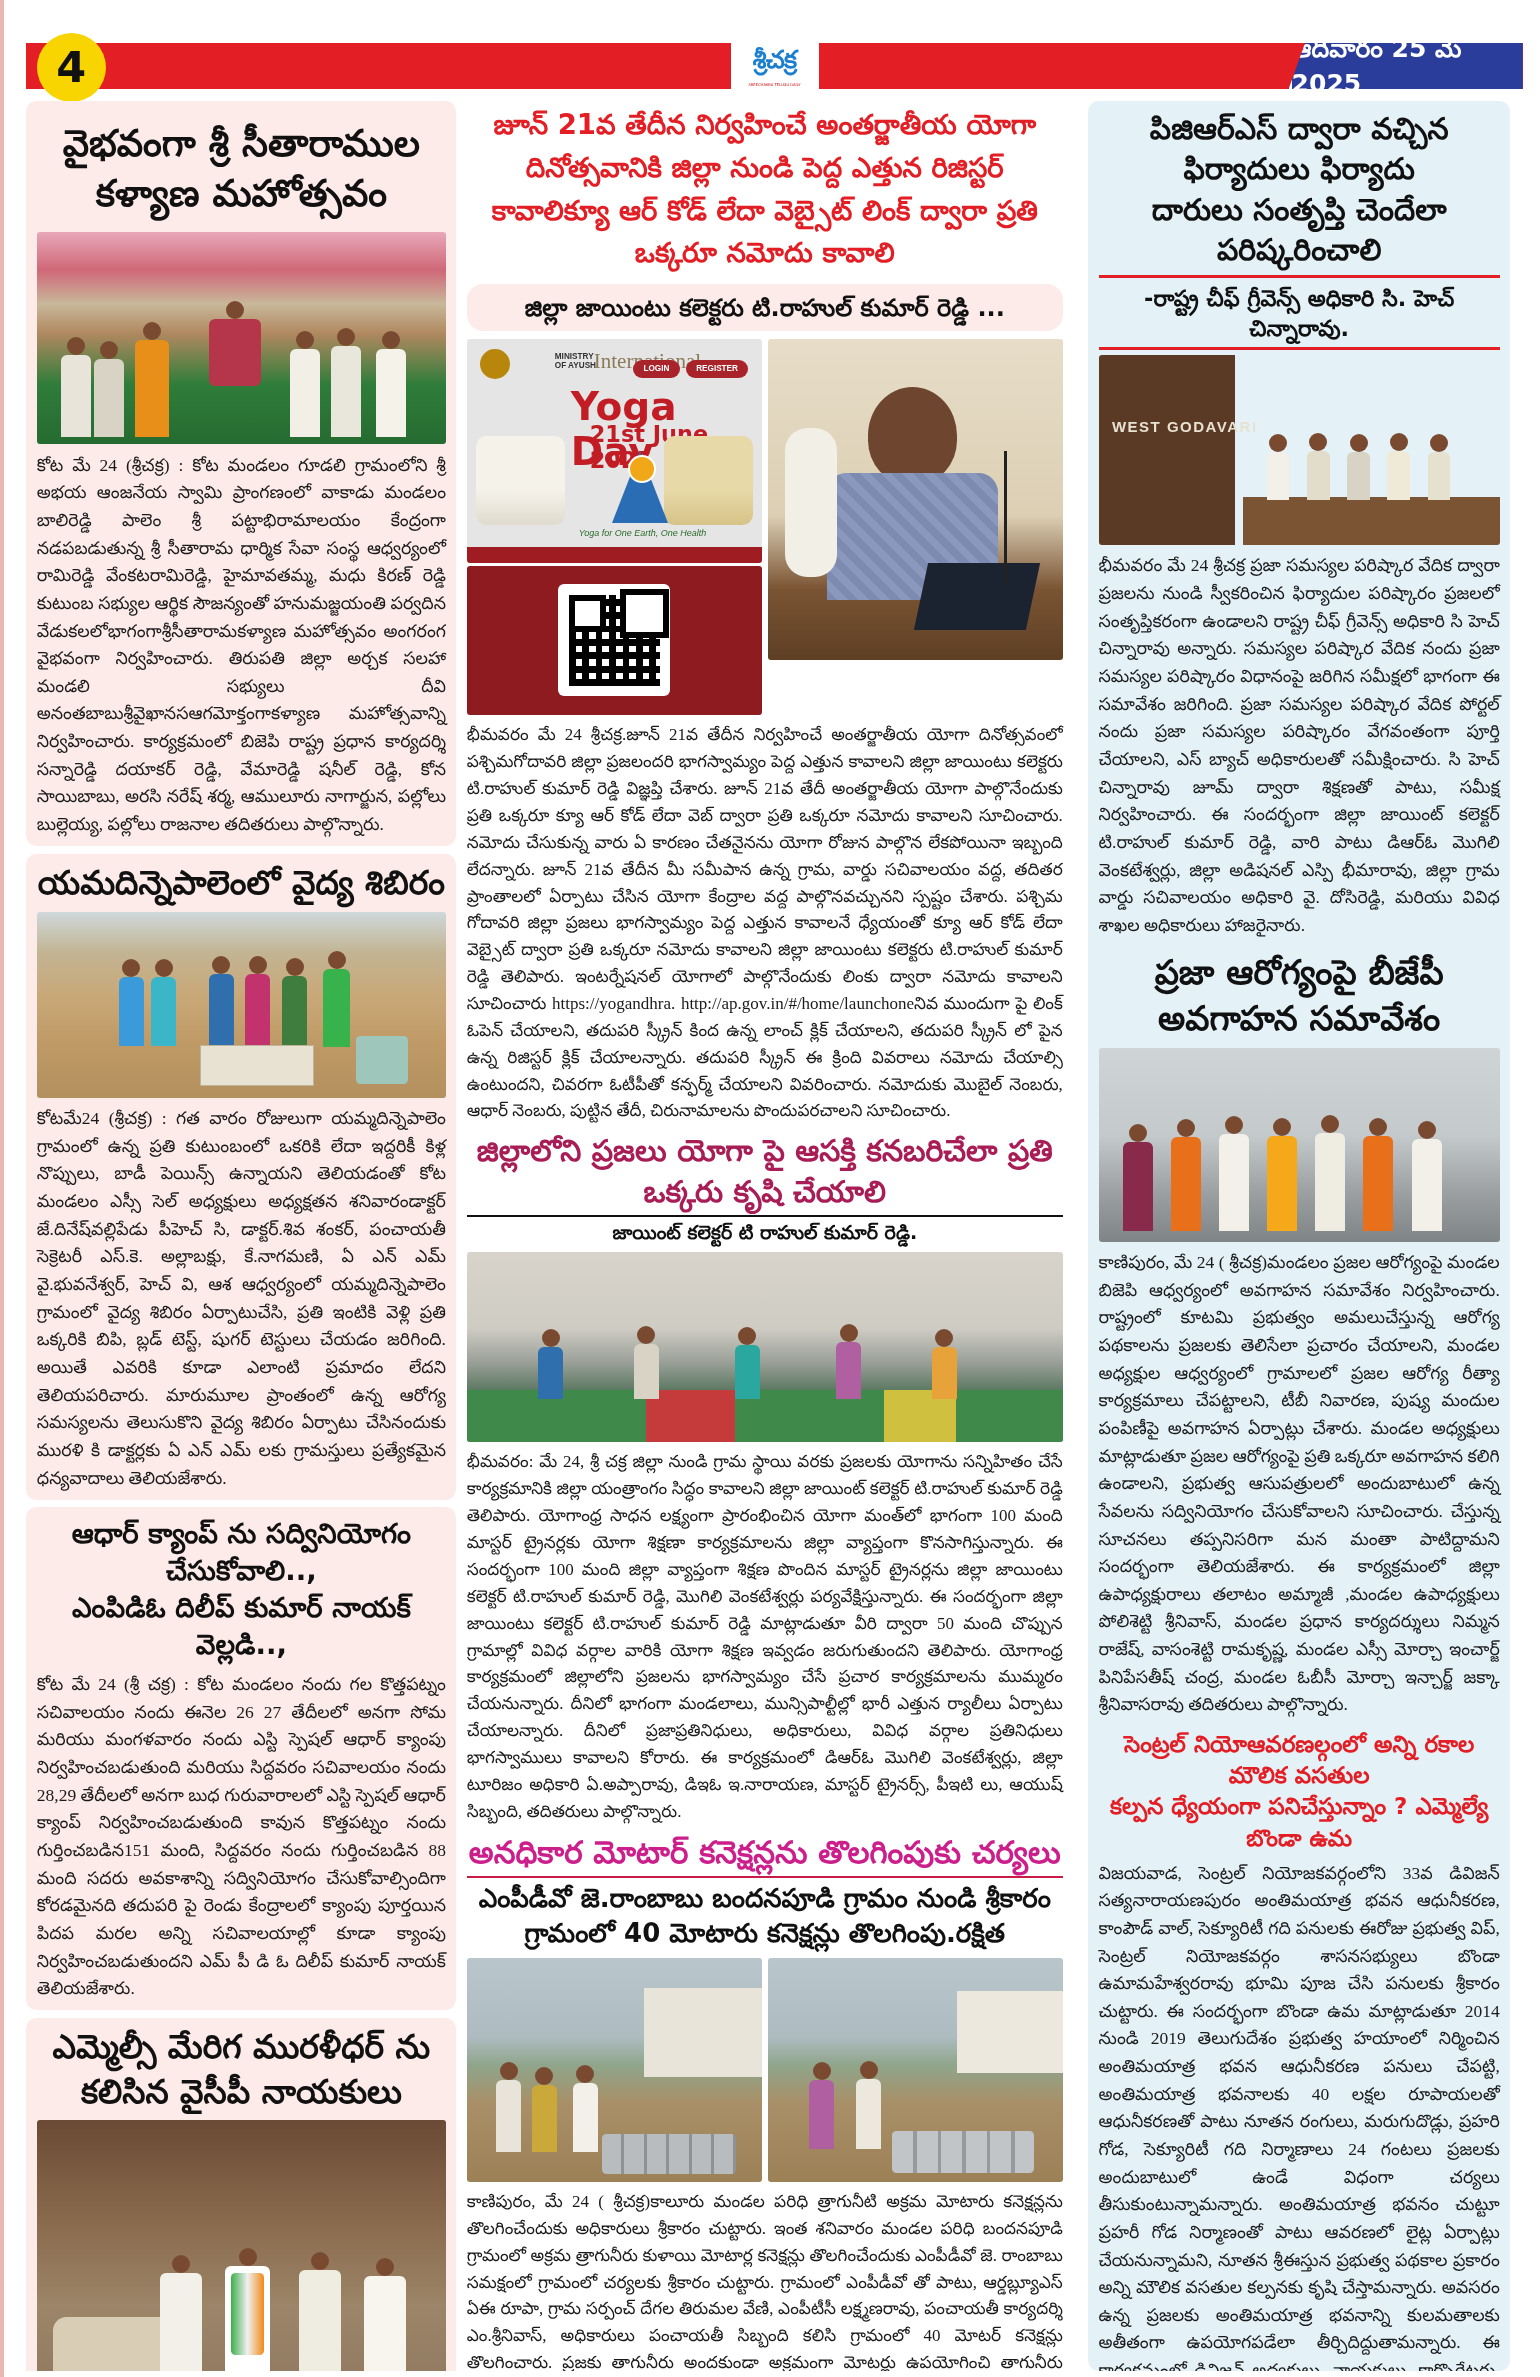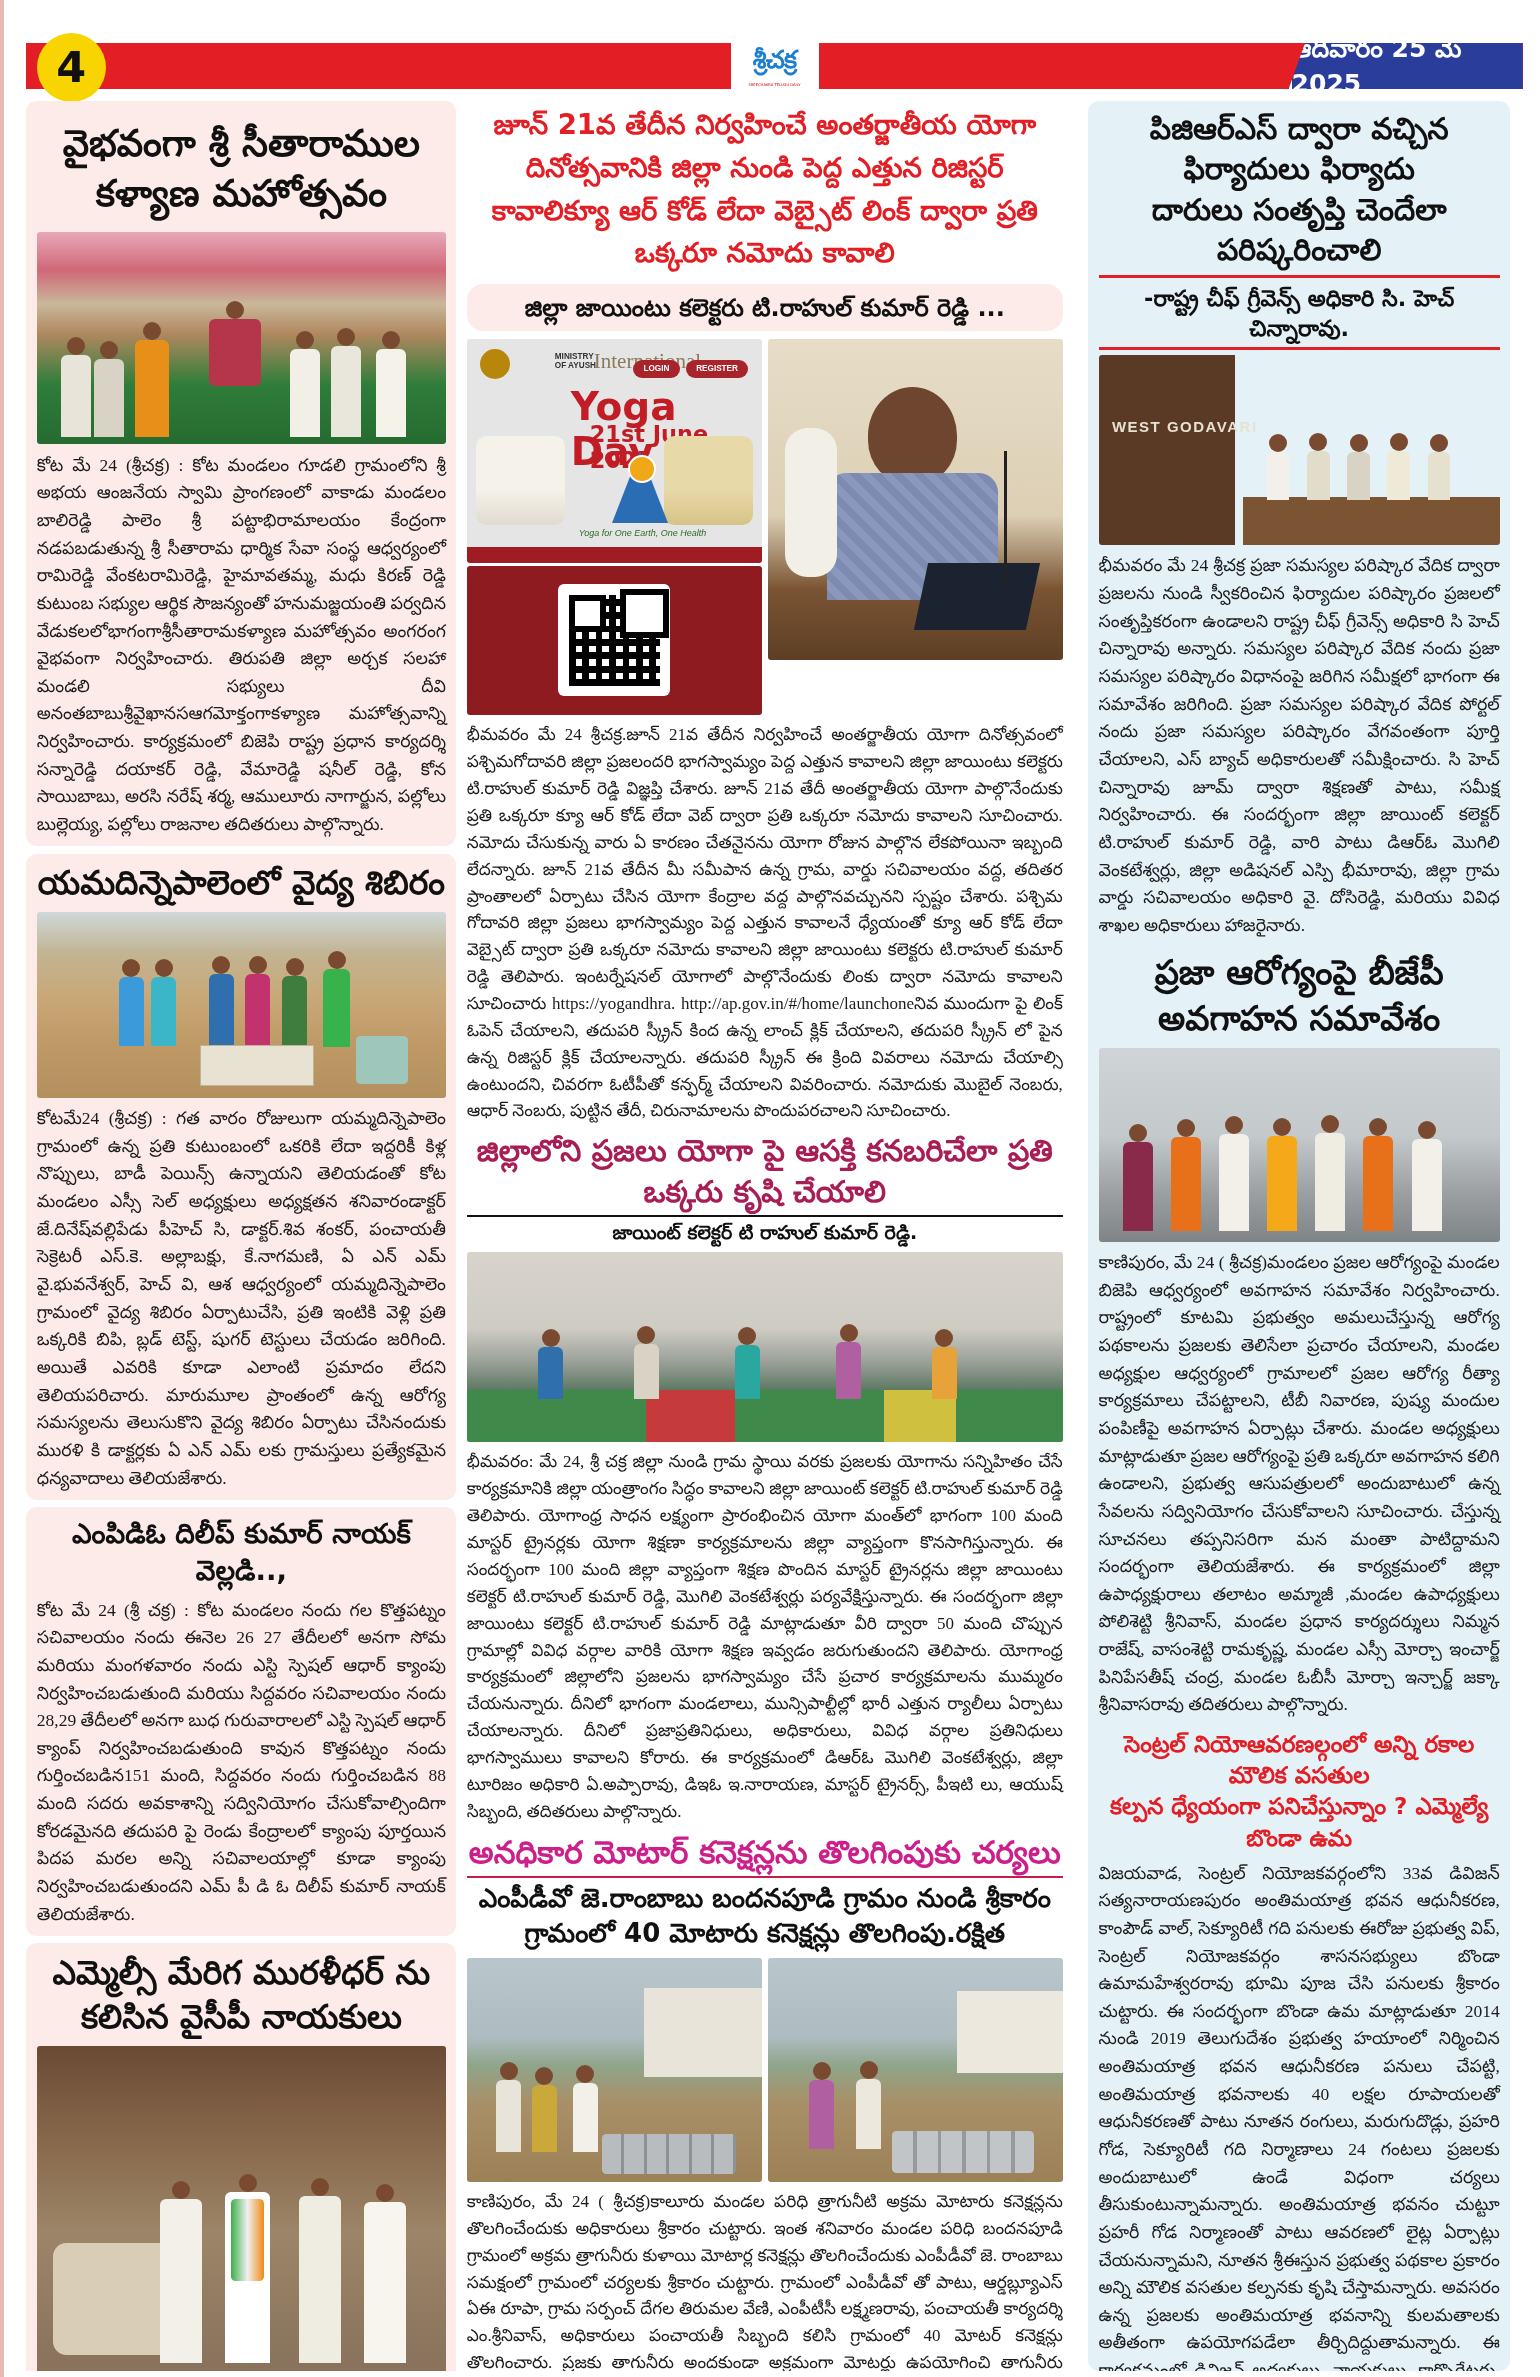--- a/index.html
+++ b/index.html
@@ -116,20 +116,21 @@
           <div class="fig" style="left:51%;bottom:52px;width:25px;height:72px;background:#c2336e;"></div>
           <div class="fig" style="left:60%;bottom:52px;width:25px;height:70px;background:#3f7d3f;"></div>
           <div class="fig" style="left:70%;bottom:51px;width:27px;height:78px;background:#37b24d;"></div>
           <div style="position:absolute;left:40%;bottom:12px;width:112px;height:39px;background:#e8e2d2;border:1.5px solid #bfb49a;"></div>
           <div style="position:absolute;left:78%;bottom:13.4px;width:52px;height:48px;background:#9fc6bb;border-radius:4.5px;"></div>
         </div>
         <div class="body-txt" style="margin-top:7.5px;">కోటమే24 (శ్రీచక్ర) : గత వారం రోజులుగా యమ్మదిన్నెపాలెం గ్రామంలో ఉన్న ప్రతి కుటుంబంలో ఒకరికి లేదా ఇద్దరికీ కిళ్ల నొప్పులు, బాడీ పెయిన్స్ ఉన్నాయని తెలియడంతో కోట మండలం ఎస్సీ సెల్ అధ్యక్షులు అధ్యక్షతన శనివారండాక్టర్ జే.దినేష్‌వల్లిపేడు పీహెచ్ సి, డాక్టర్.శివ శంకర్, పంచాయతీ సెక్రెటరీ ఎస్.కె. అల్లాబక్షు, కే.నాగమణి, ఏ ఎన్ ఎమ్ వై.భువనేశ్వర్, హెచ్ వి, ఆశ ఆధ్వర్యంలో యమ్మదిన్నెపాలెం గ్రామంలో వైద్య శిబిరం ఏర్పాటుచేసి, ప్రతి ఇంటికి వెళ్లి ప్రతి ఒక్కరికి బిపి, బ్లడ్ టెస్ట్, షుగర్ టెస్టులు చేయడం జరిగింది. అయితే ఎవరికి కూడా ఎలాంటి ప్రమాదం లేదని తెలియపరిచారు. మారుమూల ప్రాంతంలో ఉన్న ఆరోగ్య సమస్యలను తెలుసుకొని వైద్య శిబిరం ఏర్పాటు చేసినందుకు మురళి కి డాక్టర్లకు ఏ ఎన్ ఎమ్ లకు గ్రామస్తులు ప్రత్యేకమైన ధన్యవాదాలు తెలియజేశారు.</div>
       </div>
 
       <div class="panel pink">
+        <div class="hl" style="font-size:27.6px;">ఆధార్ క్యాంప్ ను సద్వినియోగం చేసుకోవాలి..,</div>
         <div class="hl" style="font-size:27.6px;">ఎంపిడిఓ దిలీప్ కుమార్ నాయక్ వెల్లడి..,</div>
         <div class="body-txt" style="margin-top:7.5px;">కోట మే 24 (శ్రీ చక్ర) : కోట మండలం నందు గల కొత్తపట్నం సచివాలయం నందు ఈనెల 26 27 తేదీలలో అనగా సోమ మరియు మంగళవారం నందు ఎస్టి స్పెషల్ ఆధార్ క్యాంపు నిర్వహించబడుతుంది మరియు సిద్దవరం సచివాలయం నందు 28,29 తేదీలలో అనగా బుధ గురువారాలలో ఎస్టి స్పెషల్ ఆధార్ క్యాంప్ నిర్వహించబడుతుంది కావున కొత్తపట్నం నందు గుర్తించబడిన151 మంది, సిద్దవరం నందు గుర్తించబడిన 88 మంది సదరు అవకాశాన్ని సద్వినియోగం చేసుకోవాల్సిందిగా కోరడమైనది తదుపరి పై రెండు కేంద్రాలలో క్యాంపు పూర్తయిన పిదప మరల అన్ని సచివాలయాల్లో కూడా క్యాంపు నిర్వహించబడుతుందని ఎమ్ పీ డి ఓ దిలీప్ కుమార్ నాయక్ తెలియజేశారు.</div>
       </div>
 
       <div class="panel pink">
         <div class="hl" style="font-size:33px;">ఎమ్మెల్సీ మేరిగ మురళీధర్ ను</div>
         <div class="hl" style="font-size:33px;">కలిసిన వైసీపీ నాయకులు</div>
         <div class="ph ph-mlc" style="margin-top:6px;">
           <div style="position:absolute;left:4%;bottom:30px;width:34%;height:112px;background:#d9cdb6;border-radius:13.4px;"></div>
           <div class="fig" style="left:30%;bottom:22.4px;width:42px;height:164px;background:#f2f0e8;"></div>

